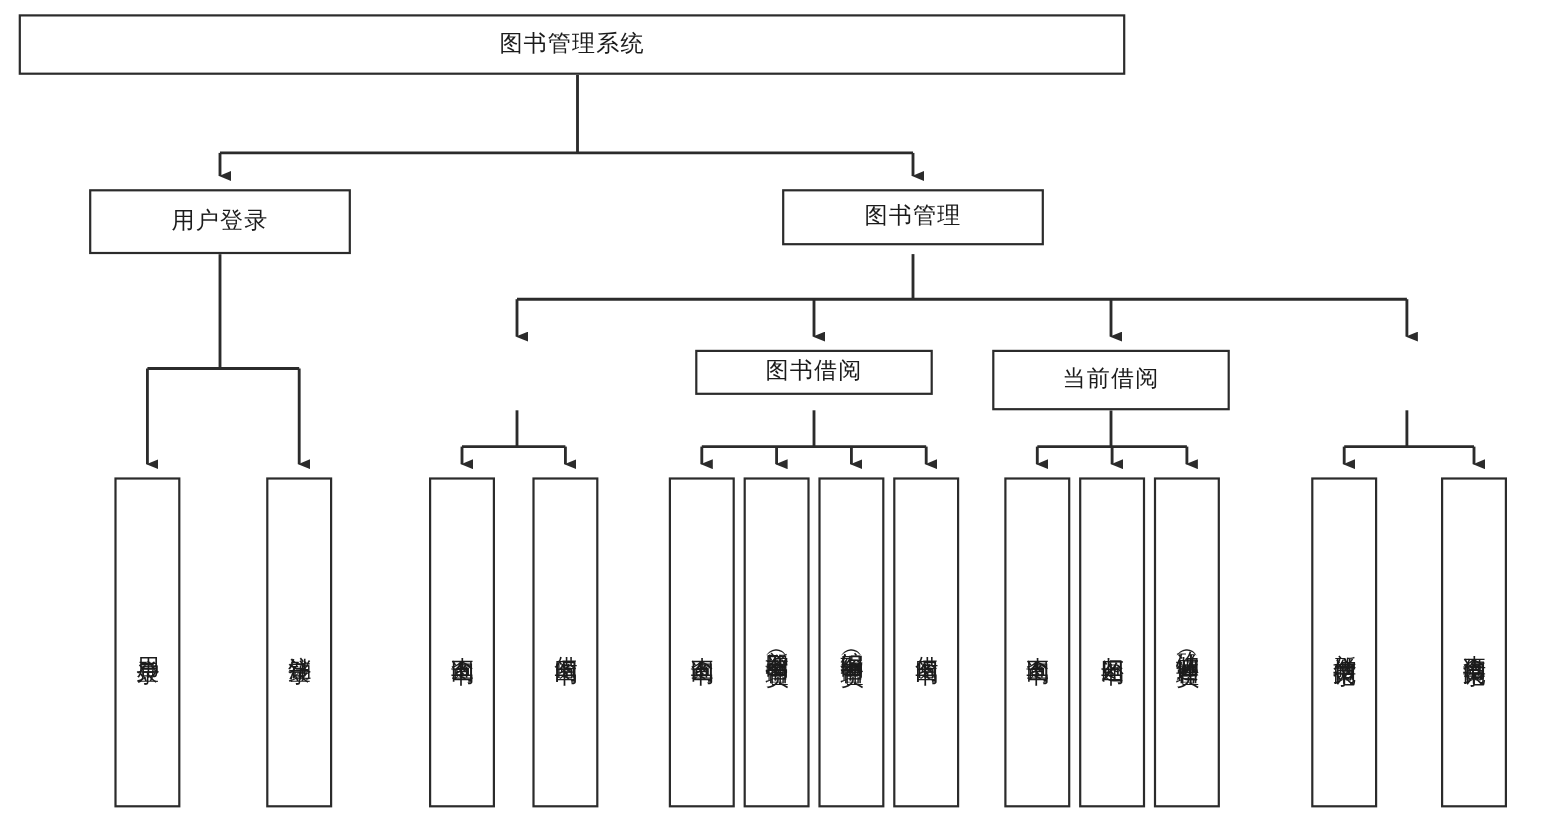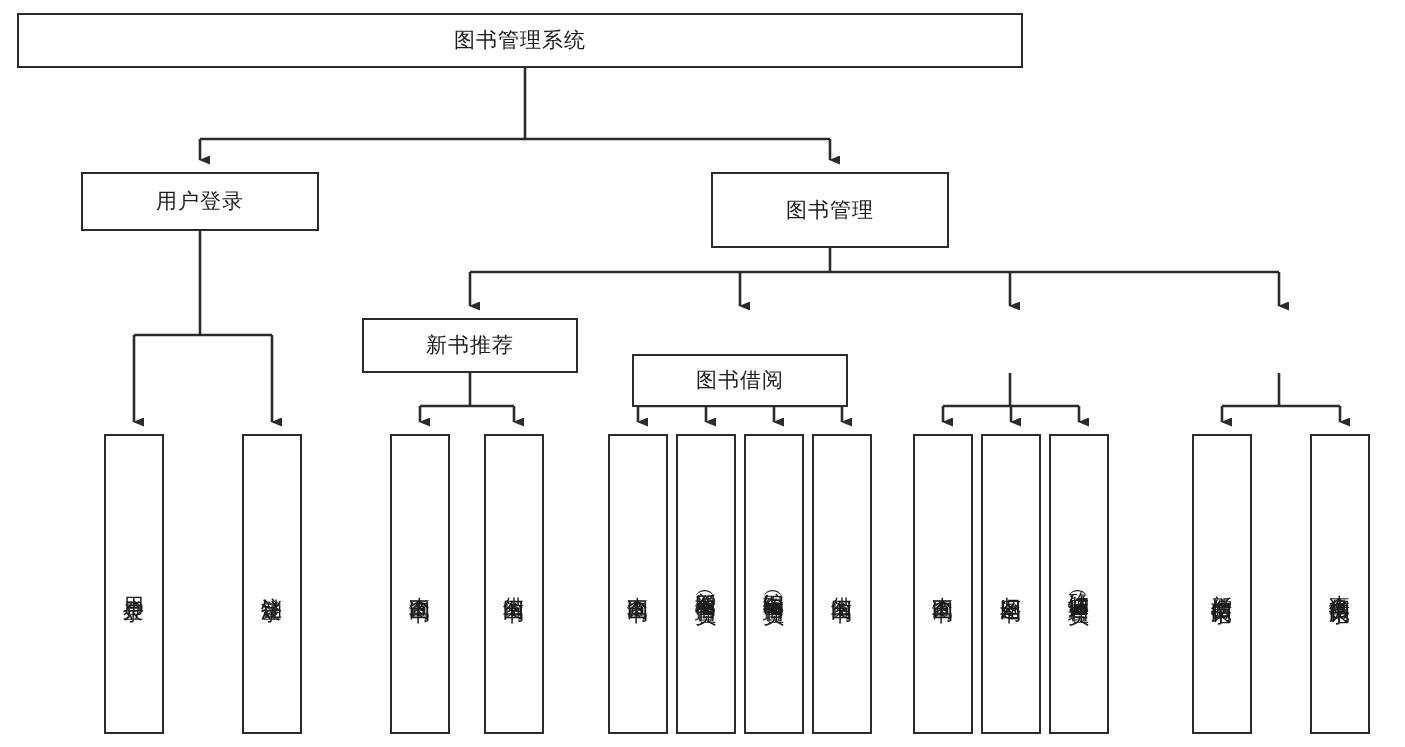--- a/index.html
+++ b/index.html
@@ -126,29 +126,29 @@
     </g>
   </svg>
 
   <div class="node horizontal" style="left: 17px; top: 13px; width: 1006px; height: 55px;">
     <span class="label">图书管理系统</span>
   </div>
 
   <div class="node horizontal" style="left: 81px; top: 172px; width: 238px; height: 59px;">
     <span class="label">用户登录</span>
   </div>
-  <div class="node horizontal" style="left: 711px; top: 172px; width: 238px; height: 76px;">
+  <div class="node horizontal" style="left: 711px; top: 172px; width: 238px; height: 51px;">
     <span class="label">图书管理</span>
   </div>
 
-  <div class="node horizontal" style="left: 362px; top: 318px; width: 216px; height: 55px;">
-    <span class="label">新书推荐</span>
+  <div class="node horizontal" style="left: 632px; top: 318px; width: 216px; height: 41px;">
+    <span class="label">图书借阅</span>
   </div>
-  <div class="node horizontal" style="left: 632px; top: 318px; width: 216px; height: 53px; margin-top: 36px;">
-    <span class="label">图书借阅</span>
+  <div class="node horizontal" style="left: 902px; top: 318px; width: 216px; height: 55px;">
+    <span class="label">当前借阅</span>
   </div>
 
   <div class="node vertical" style="left: 104px; top: 434px; width: 60px; height: 300px;">
     <span class="label">用户登录</span>
   </div>
   <div class="node vertical" style="left: 242px; top: 434px; width: 60px; height: 300px;">
     <span class="label">注销登录</span>
   </div>
   <div class="node vertical" style="left: 390px; top: 434px; width: 60px; height: 300px;">
     <span class="label">查询图书</span>

